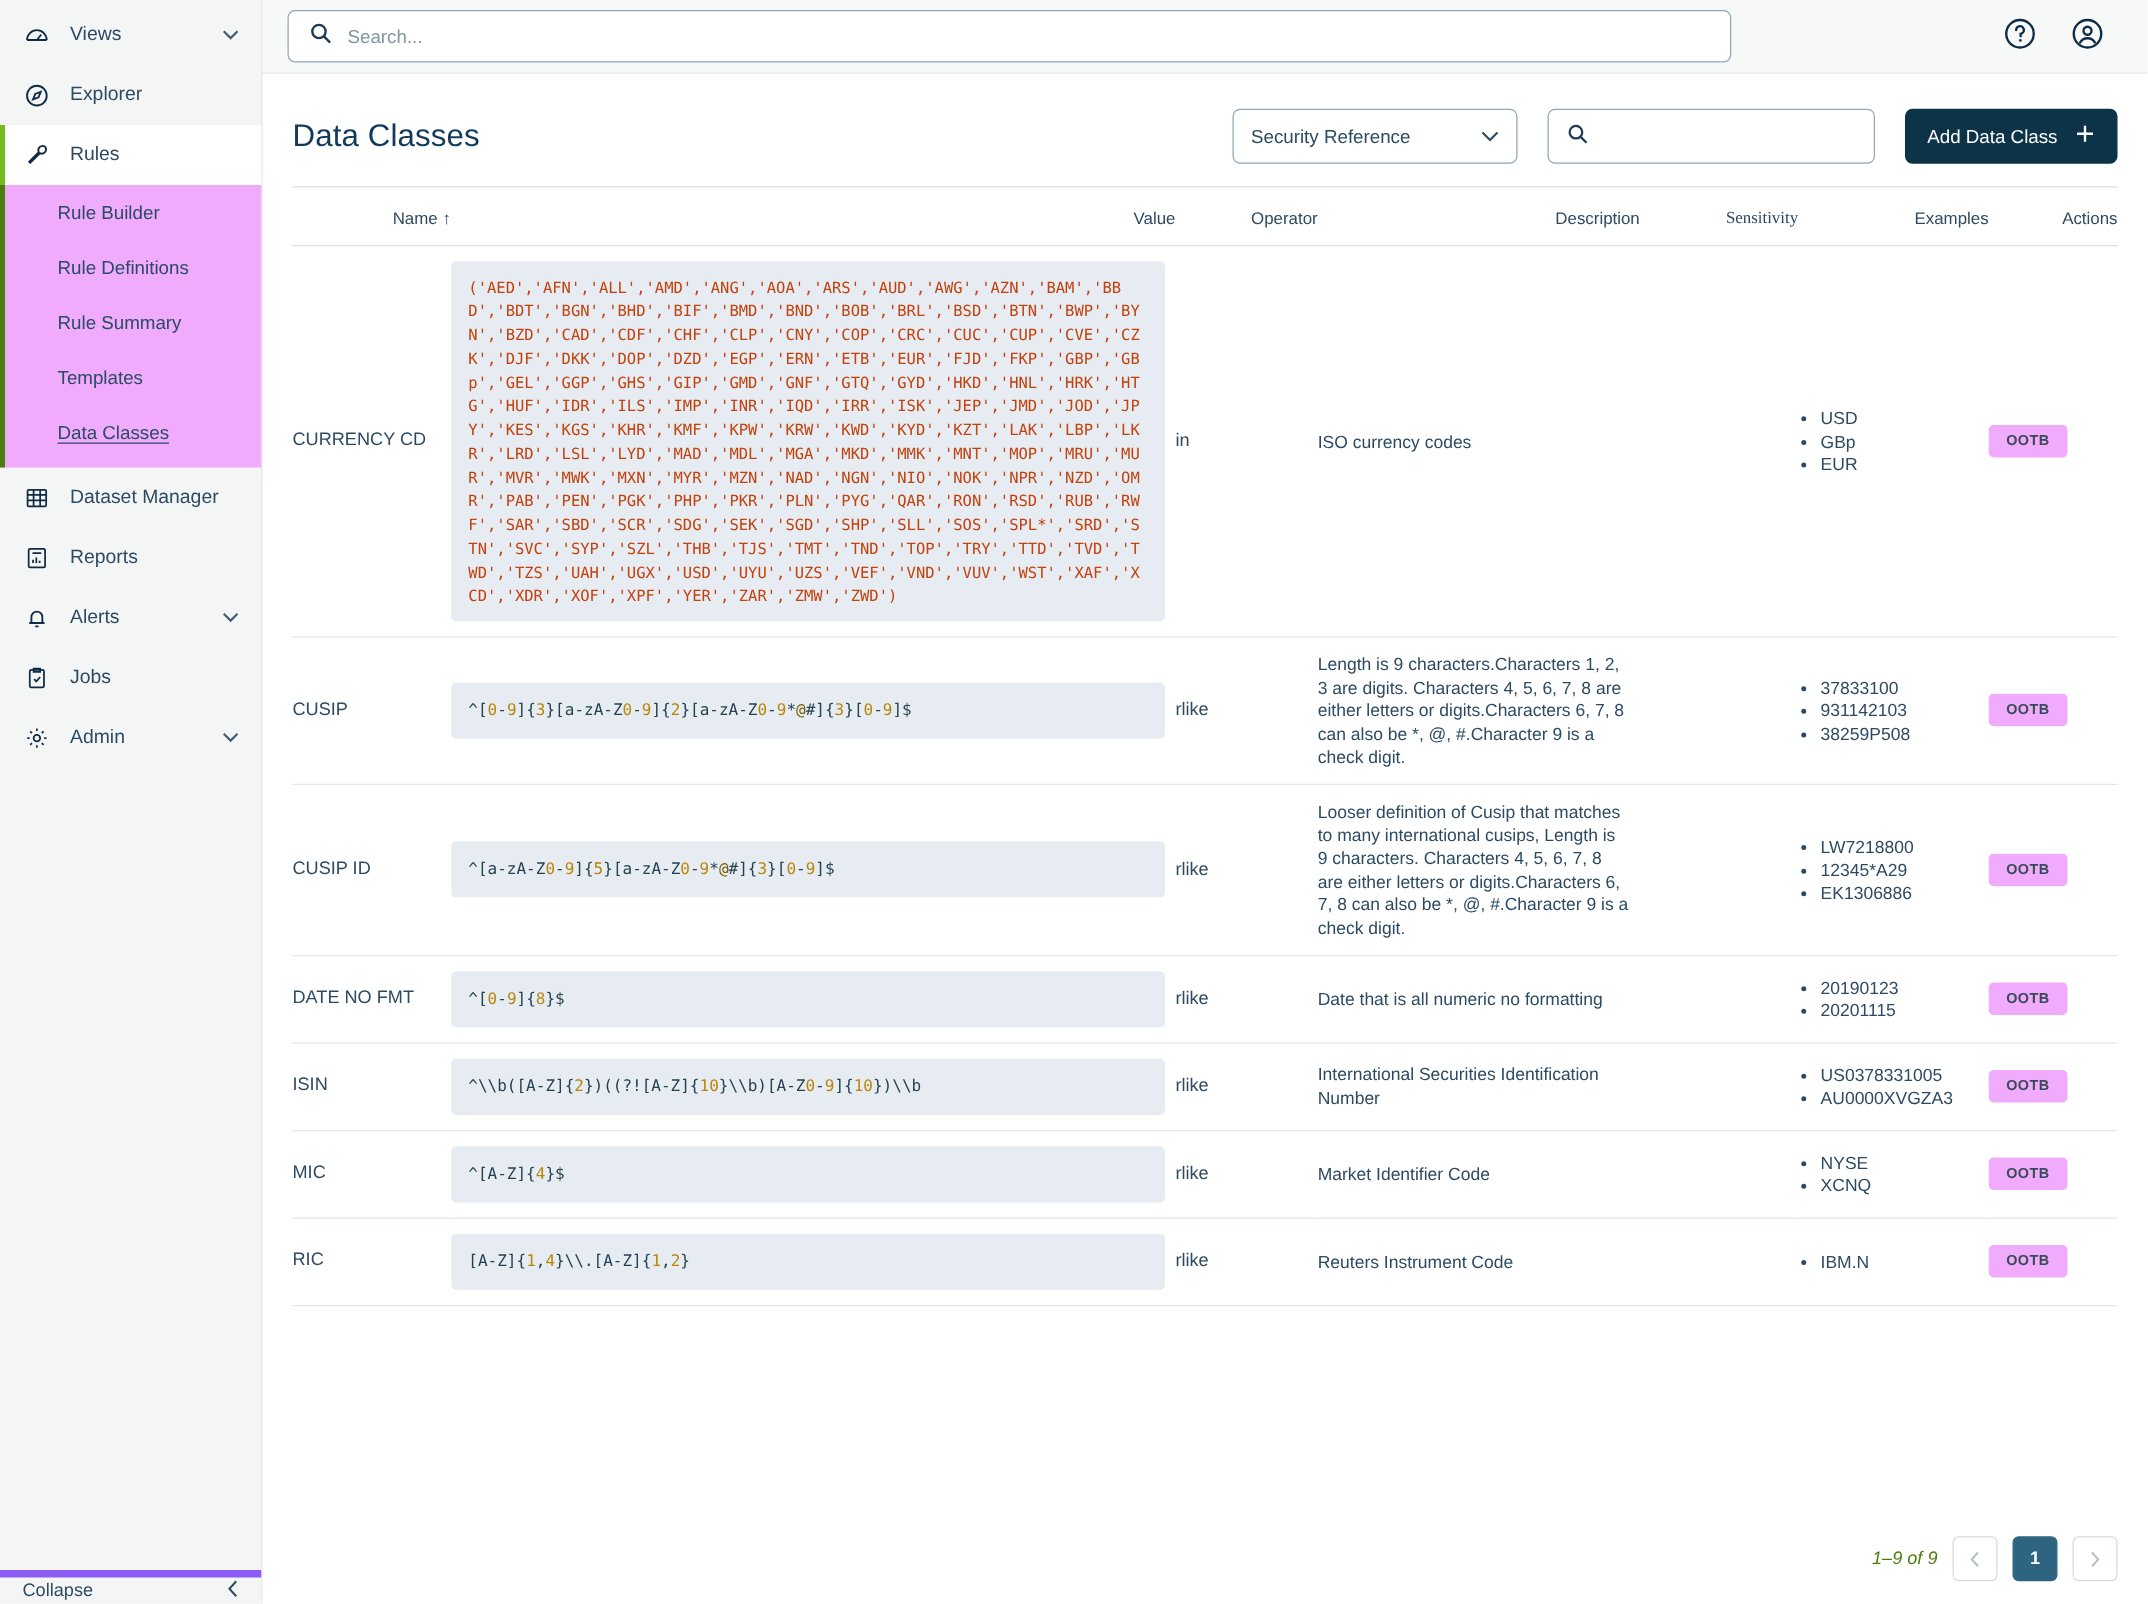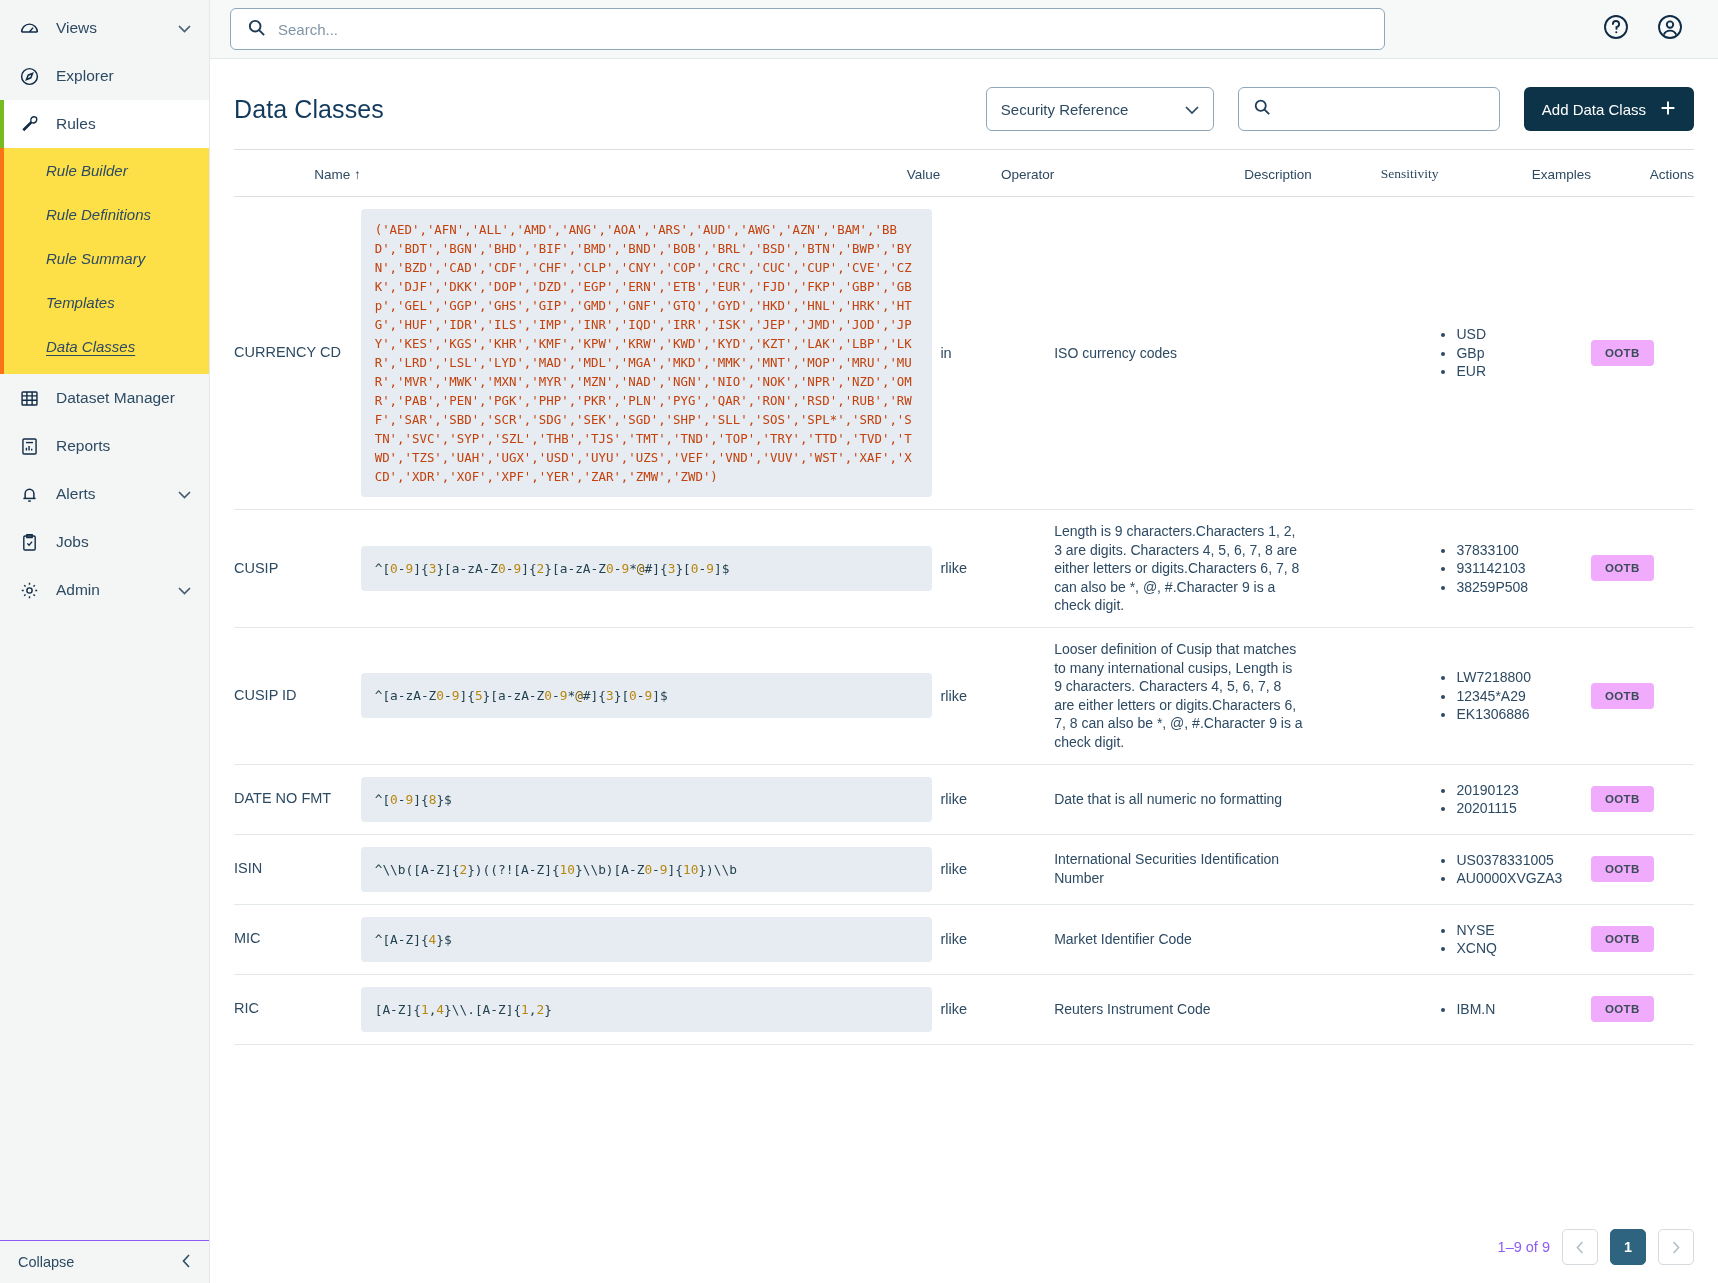--- a/index.html
+++ b/index.html
@@ -35,28 +35,28 @@
     padding-left: 18px; gap: 16px; cursor: pointer; position: relative;
   }
   .nav-item .ico { width: 22px; height: 22px; flex: 0 0 22px; display: flex; align-items: center; justify-content: center; }
   .nav-item .lbl { font-size: 15.5px; color: #2d4a63; }
   .nav-item .chev { margin-left: auto; margin-right: 18px; opacity: .75; }
   .nav-group-active {
     background: #ffffff;
     border-left: 4px solid #76bc21;
     padding-left: 14px;
   }
-  .subnav { background: #fde047; border-left: 4px solid #f97316; padding-bottom: 6px; font-style: italic; }
+  .subnav { background: #f0abfc; border-left: 4px solid #4d7c0f; padding-bottom: 6px; }
   .subnav-item {
     height: 44px; display: flex; align-items: center;
     padding-left: 42px; font-size: 15px; color: #2d4a63; cursor: pointer;
   }
   .subnav-item.active { text-decoration: underline; text-underline-offset: 3px; }
   .collapse-bar {
-    height: 43px; border-top: 1px solid #8b5cf6;
+    height: 27px; border-top: 6px solid #8b5cf6;
     display: flex; align-items: center; justify-content: space-between;
     padding: 0 18px 0 18px; cursor: pointer; background: #f4f6f6;
   }
   .collapse-bar span { font-size: 14.5px; color: #2d4a63; }
 
   
   .main { flex: 1 1 auto; height: 1283px; display: flex; flex-direction: column; background: #fff; min-width: 0; }
   .topbar {
     height: 59px; background: #f7f8f8; border-bottom: 1px solid #e4e8ea;
     display: flex; align-items: center; padding: 0 24px 0 20px; gap: 18px;
@@ -139,21 +139,21 @@
     padding: 7px 14px; text-align: center;
   }
   td.cell-actions { text-align: left; padding-left: 0; }
 
   
   .pager {
     position: absolute; right: 24px; bottom: 0; height: 72px;
     background: #fff; display: flex; align-items: center; gap: 12px;
     padding-left: 24px;
   }
-  .pager-label { font-size: 14.5px; color: #8b5cf6; }
+  .pager-label { font-size: 14.5px; color: #4d7c0f; font-style: italic; }
   .pg-btn {
     width: 36px; height: 36px; border: 1px solid #d4dade; border-radius: 5px;
     background: #fff; display: flex; align-items: center; justify-content: center;
     cursor: pointer; color: #b3bfc7;
   }
   .pg-btn.current {
     background: #2e6480; border-color: #2e6480; color: #fff;
     font-size: 14.5px; font-weight: 700;
   }
   .bottom-fade {

